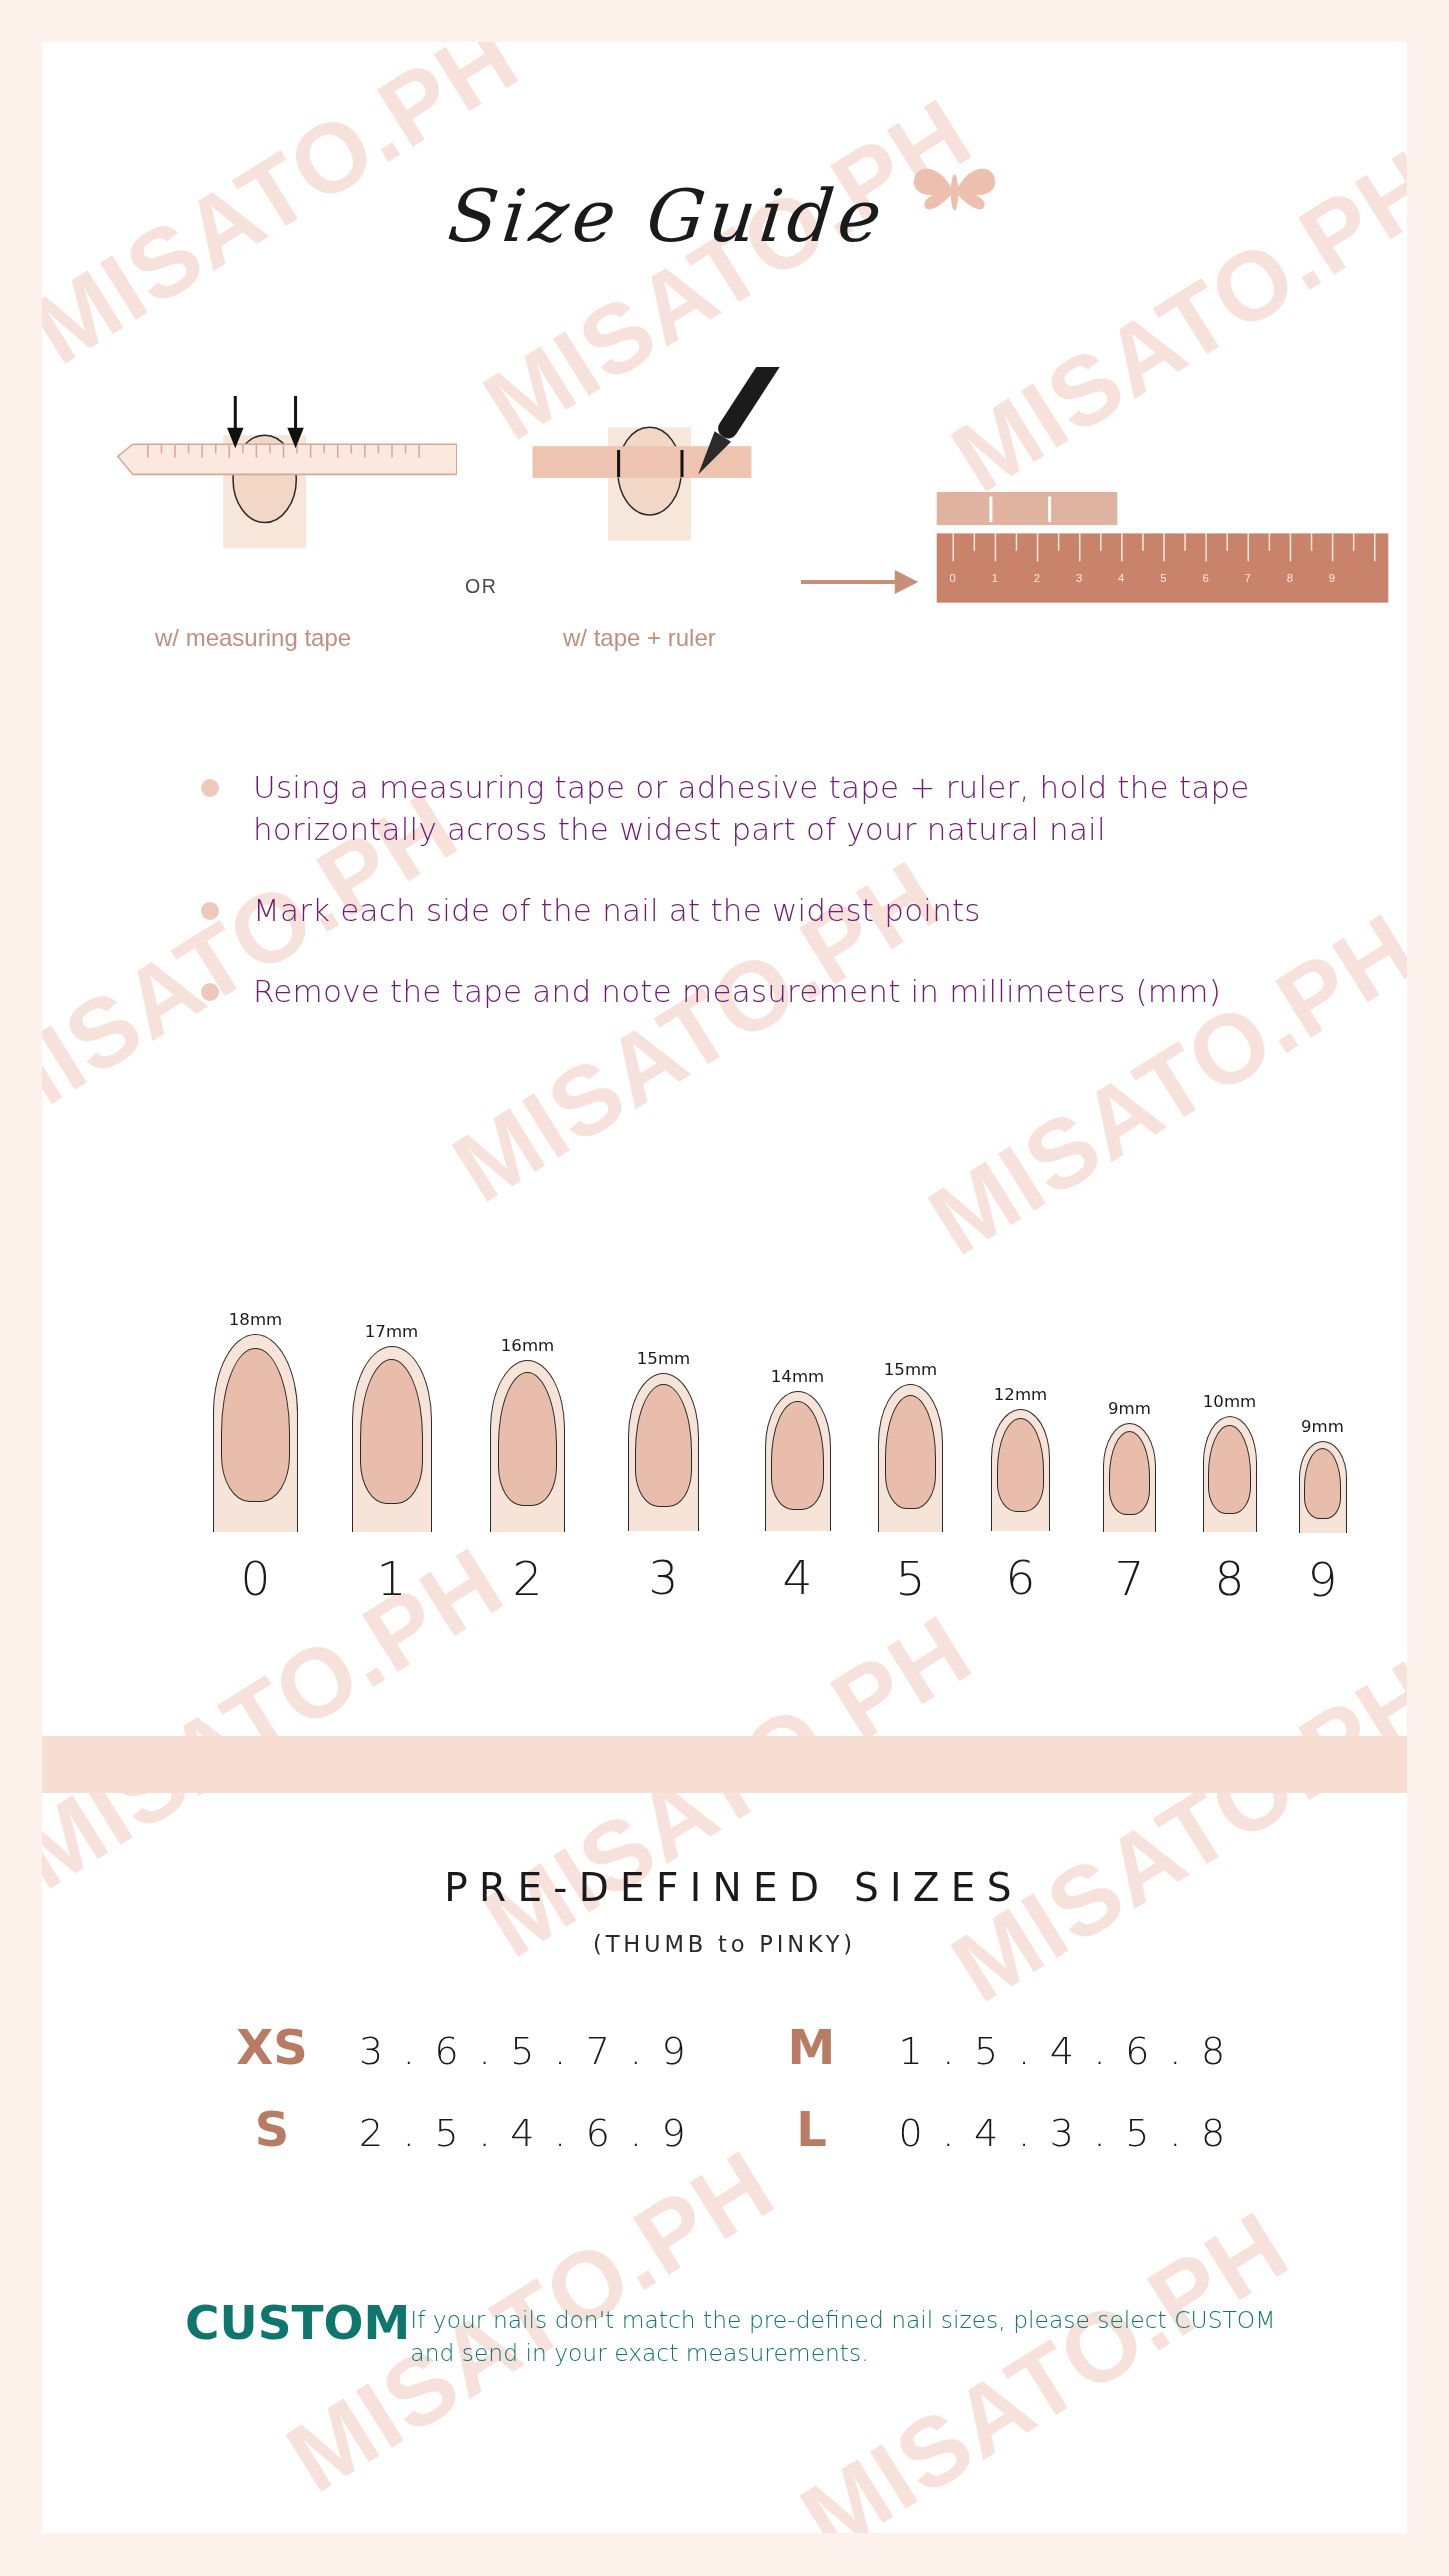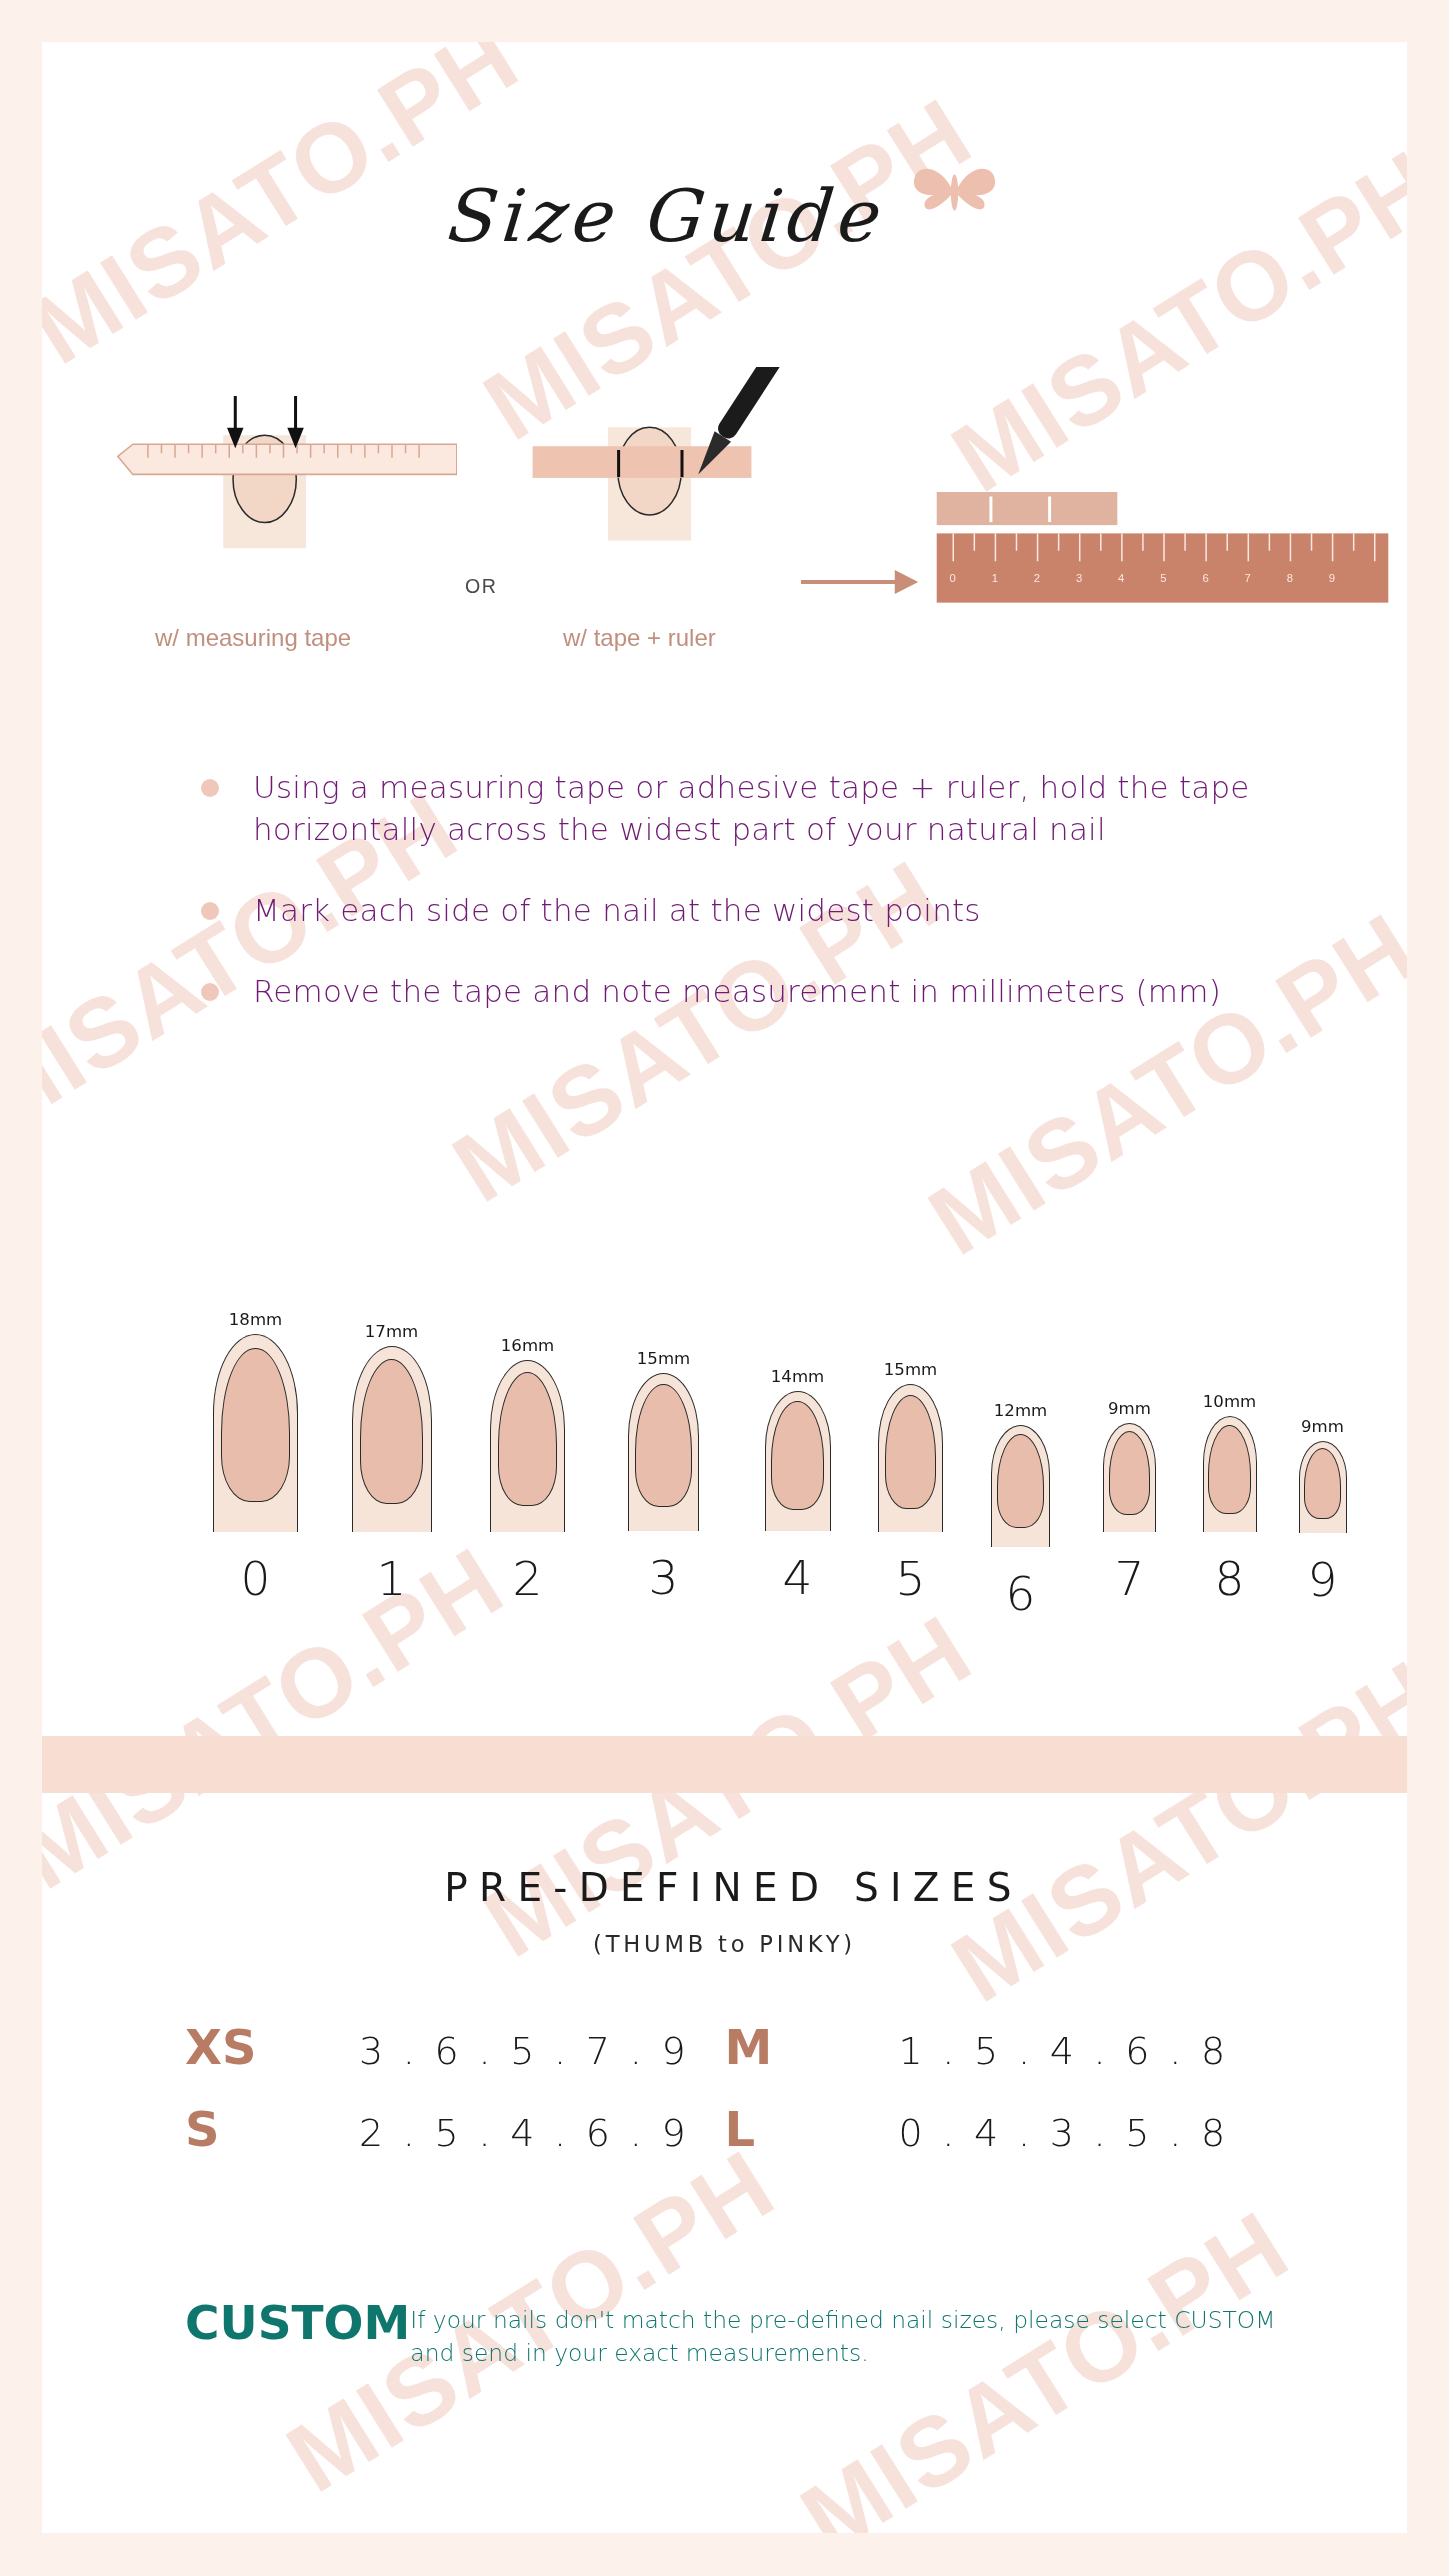--- a/index.html
+++ b/index.html
@@ -209,20 +209,21 @@
     display: flex;
     align-items: baseline;
     width: 50%;
   }
   .size-key {
     font-family: "DejaVu Sans", sans-serif;
     font-weight: 700;
     font-size: 48px;
     color: #b87b63;
     width: 174px;
+    text-align: center;
   }
   .size-val {
     font-family: "DejaVu Sans", sans-serif;
     font-size: 38px;
     font-weight: 300;
     letter-spacing: 3.8px;
     color: #1a1a1a;
   }
 
   .custom-row {
@@ -454,21 +455,21 @@
       </div>
 
       <div class="nail" style="left:812px; top:50px; width:113px;">
         <div class="mm">15mm</div>
         <div class="nail-shape" style="width:65px; height:148px;">
           <div class="nail-plate"></div>
         </div>
         <div class="nail-num">5</div>
       </div>
 
-      <div class="nail" style="left:922px; top:91px; width:113px;">
+      <div class="nail" style="left:922px; top:75px; width:113px;">
         <div class="mm">12mm</div>
         <div class="nail-shape" style="width:59px; height:122px;">
           <div class="nail-plate"></div>
         </div>
         <div class="nail-num">6</div>
       </div>
 
       <div class="nail" style="left:1031px; top:89px; width:113px;">
         <div class="mm">9mm</div>
         <div class="nail-shape" style="width:53px; height:109px;">

